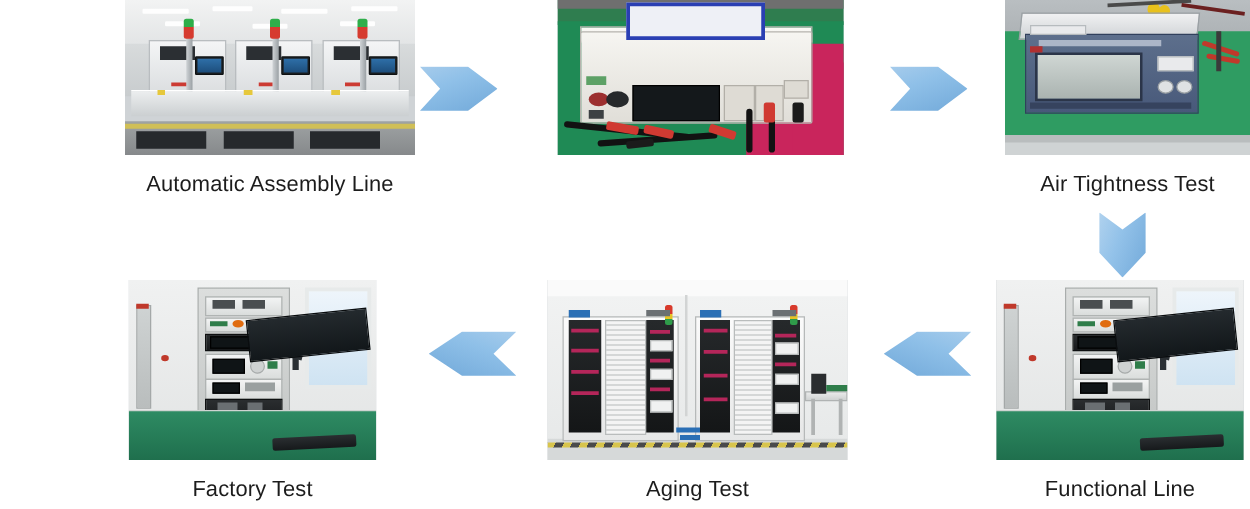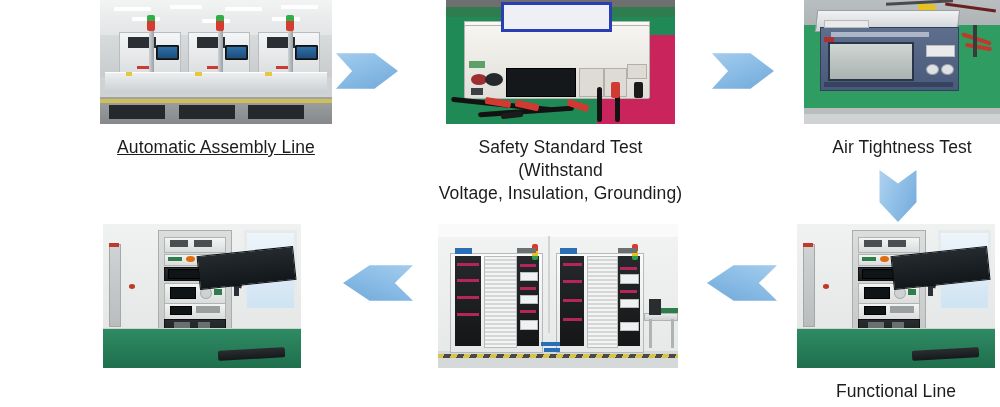--- a/index.html
+++ b/index.html
@@ -204,21 +204,21 @@
         <div class="sh s1-red" style="left:76%; top:53%; width:5%;  height:3%;"></div>
         <div class="sh s1-yel" style="left:11%; top:58%; width:3%;  height:3%;"></div>
         <div class="sh s1-yel" style="left:41%; top:58%; width:3%;  height:3%;"></div>
         <div class="sh s1-yel" style="left:71%; top:58%; width:3%;  height:3%;"></div>
 
         <div class="sh s1-mat" style="left:4%;  bottom:4%; width:24%; height:11%;"></div>
         <div class="sh s1-mat" style="left:34%; bottom:4%; width:24%; height:11%;"></div>
         <div class="sh s1-mat" style="left:64%; bottom:4%; width:24%; height:11%;"></div>
       </div>
     </div>
-    <div class="caption" style="left:-6px; top:136px; width:244px;text-decoration:underline;">Automatic Assembly Line</div>
+    <div class="caption" style="left:-6px; top:136px; width:244px;">Automatic Assembly Line</div>
   </div>
 
   <div class="arrow arrow-right" style="left:336px; top:50px; width:62px; height:42px;"></div>
 
   <div class="step" style="left:446px; top:0px; width:229px; height:190px;">
     <div class="photo" style="left:0; top:0; width:229px; height:124px;">
       <div class="scene">
         <div class="sh s2-greenT"></div>
         <div class="sh s2-green2"></div>
         <div class="sh s2-pink"></div>
@@ -247,22 +247,20 @@
         <div class="sh s2-cable" style="left:66%; top:70%; width:5px;  height:28%;"></div>
         <div class="sh s2-cable" style="left:74%; top:68%; width:5px;  height:30%;"></div>
         <div class="sh s2-clipR" style="left:17%; top:80%; width:26px; height:7px; transform:rotate(10deg);"></div>
         <div class="sh s2-clipR" style="left:30%; top:82%; width:24px; height:7px; transform:rotate(12deg);"></div>
         <div class="sh s2-clipR" style="left:53%; top:82%; width:22px; height:7px; transform:rotate(18deg);"></div>
         <div class="sh s2-clipR" style="left:72%; top:66%; width:9px;  height:16px;"></div>
         <div class="sh s2-clipK" style="left:24%; top:90%; width:22px; height:6px; transform:rotate(-6deg);"></div>
         <div class="sh s2-clipK" style="left:82%; top:66%; width:9px;  height:16px;"></div>
       </div>
     </div>
-    <div class="caption" style="left:-12px; top:136px; width:253px;">Safety Standard Test (Withstand
-Voltage, Insulation, Grounding)</div>
   </div>
 
   <div class="arrow arrow-right" style="left:712px; top:50px; width:62px; height:42px;"></div>
 
   <div class="step" style="left:804px; top:0px; width:196px; height:170px;">
     <div class="photo" style="left:0; top:0; width:196px; height:124px;">
       <div class="scene">
         <div class="sh s3-wallT"></div>
         <div class="sh s3-green"></div>
         <div class="sh s3-greenD"></div>
@@ -331,20 +329,21 @@
 
         <div class="sh r-arm" style="left:60%; top:40%; width:10%; height:4px; transform:rotate(14deg);"></div>
         <div class="sh r-arm" style="left:66%; top:41%; width:5px; height:9%;"></div>
         <div class="sh r-mon" style="left:48%; top:19%; width:48%; height:22%;"></div>
 
         <div class="sh r-tedge"></div>
         <div class="sh r-table"></div>
         <div class="sh r-kbd" style="left:58%; bottom:6%; width:34%; height:7%;"></div>
       </div>
     </div>
+    <div class="caption" style="left:-6px; top:156px; width:210px;">Factory Test</div>
   </div>
 
   <div class="arrow arrow-left" style="left:343px; top:262px; width:70px; height:42px;"></div>
 
   <div class="step" style="left:438px; top:224px; width:240px; height:180px;">
     <div class="photo" style="left:0; top:0; width:240px; height:144px;">
       <div class="scene">
         <div class="sh a-wall"></div>
         <div class="sh a-ceil"></div>
         <div class="sh" style="left:46%; top:8%; width:2px; height:68%; background:#d2d4d4;"></div>
@@ -389,20 +388,21 @@
         <div class="sh a-desk" style="left:86%; top:62%; width:13%; height:4%;"></div>
         <div class="sh" style="left:88%; top:66%; width:3px; height:20%; background:#b0b3b3;"></div>
         <div class="sh" style="left:97%; top:66%; width:3px; height:20%; background:#b0b3b3;"></div>
         <div class="sh a-pc" style="left:88%; top:52%; width:5%; height:11%;"></div>
         <div class="sh" style="left:93%; top:58%; width:7%; height:4%; background:#2f7d4a;"></div>
 
         <div class="sh" style="left:43%; top:82%; width:8%; height:4px; background:#2a6fb5;"></div>
         <div class="sh" style="left:44%; top:86%; width:7%; height:4px; background:#2a6fb5;"></div>
       </div>
     </div>
+    <div class="caption" style="left:-6px; top:156px; width:252px;">Aging Test</div>
   </div>
 
   <div class="arrow arrow-left" style="left:707px; top:262px; width:70px; height:42px;"></div>
 
   <div class="step" style="left:797px; top:224px; width:198px; height:180px;">
     <div class="photo" style="left:0; top:0; width:198px; height:144px;">
       <div class="scene">
         <div class="sh r-wall"></div>
         <div class="sh r-win"></div>
         <div class="sh r-door"></div>

